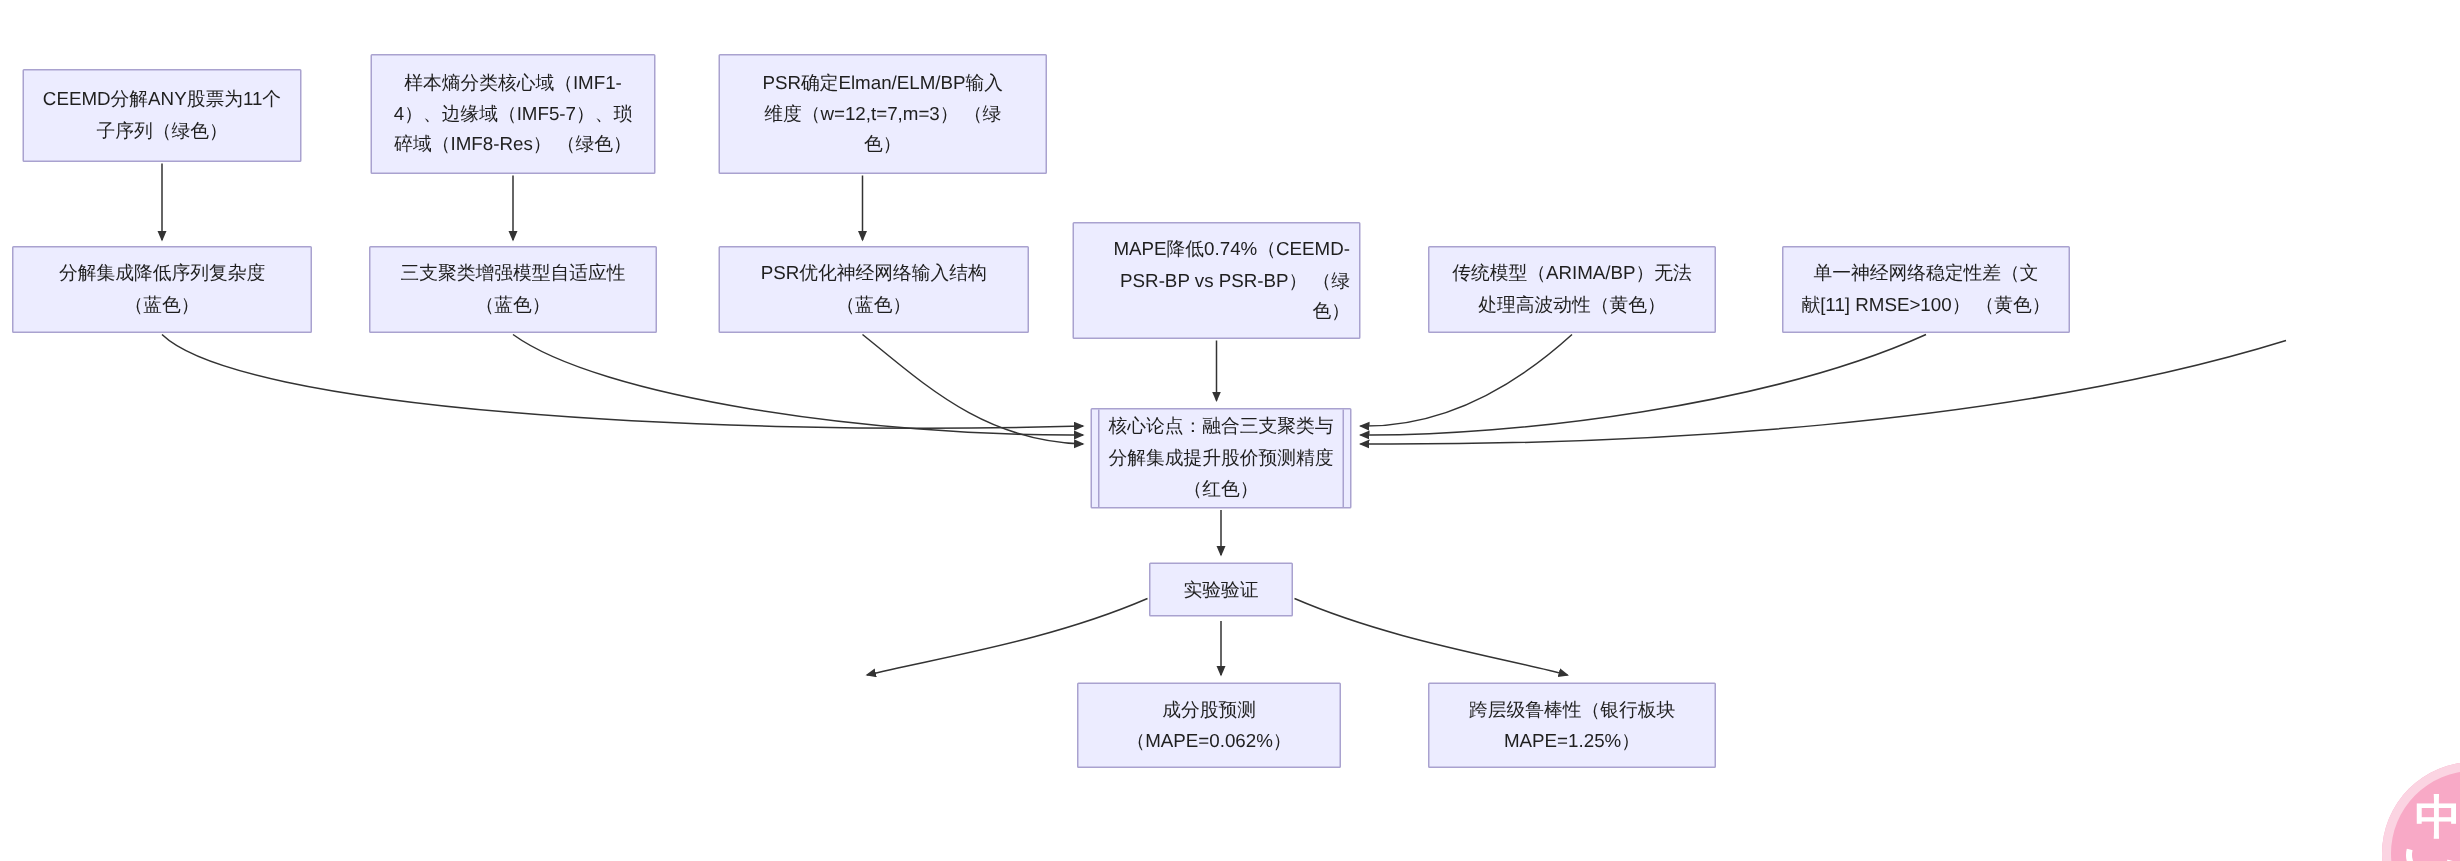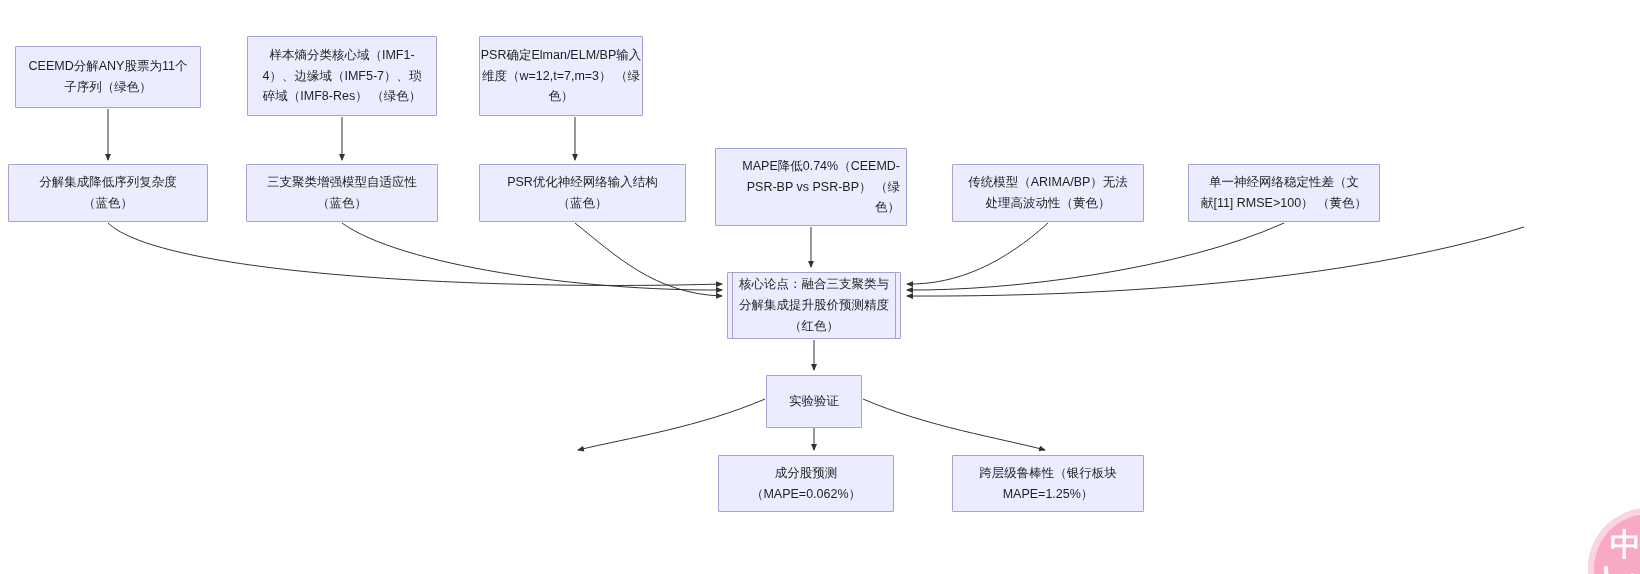--- a/index.html
+++ b/index.html
@@ -117,21 +117,21 @@
 
   <div class="node" style="left:15px; top:46px; width:186px; height:62px;text-align:center;">
     <span class="line">CEEMD分解ANY股票为11个</span>
     <span class="line">子序列（绿色）</span>
   </div>
   <div class="node" style="left:247px; top:36px; width:190px; height:80px;">
     <span class="line">样本熵分类核心域（IMF1-</span>
     <span class="line">4）、边缘域（IMF5-7）、琐</span>
     <span class="line">碎域（IMF8-Res） （绿色）</span>
   </div>
-  <div class="node" style="left:479px; top:36px; width:164px; height:80px;">
+  <div class="node" style="left:479px; top:36px; width:219px; height:80px;">
     <span class="line">PSR确定Elman/ELM/BP输入</span>
     <span class="line">维度（w=12,t=7,m=3） （绿</span>
     <span class="line">色）</span>
   </div>
 
   <div class="node" style="left:8px; top:164px; width:200px; height:58px;">
     <span class="line">分解集成降低序列复杂度</span>
     <span class="line">（蓝色）</span>
   </div>
   <div class="node" style="left:246px; top:164px; width:192px; height:58px;">
@@ -155,21 +155,21 @@
     <span class="line">单一神经网络稳定性差（文</span>
     <span class="line">献[11] RMSE&gt;100） （黄色）</span>
   </div>
 
   <div class="node core" style="left:727px; top:272px; width:174px; height:67px;">
     <span class="line">核心论点：融合三支聚类与</span>
     <span class="line">分解集成提升股价预测精度</span>
     <span class="line">（红色）</span>
   </div>
 
-  <div class="node" style="left:766px; top:375px; width:96px; height:53px;justify-content:center;">
+  <div class="node" style="left:766px; top:375px; width:96px; height:36px;justify-content:center;">
     <span class="line">实验验证</span>
   </div>
 
   <div class="node" style="left:718px; top:455px; width:176px; height:57px;">
     <span class="line">成分股预测</span>
     <span class="line">（MAPE=0.062%）</span>
   </div>
   <div class="node" style="left:952px; top:455px; width:192px; height:57px;">
     <span class="line">跨层级鲁棒性（银行板块</span>
     <span class="line">MAPE=1.25%）</span>

